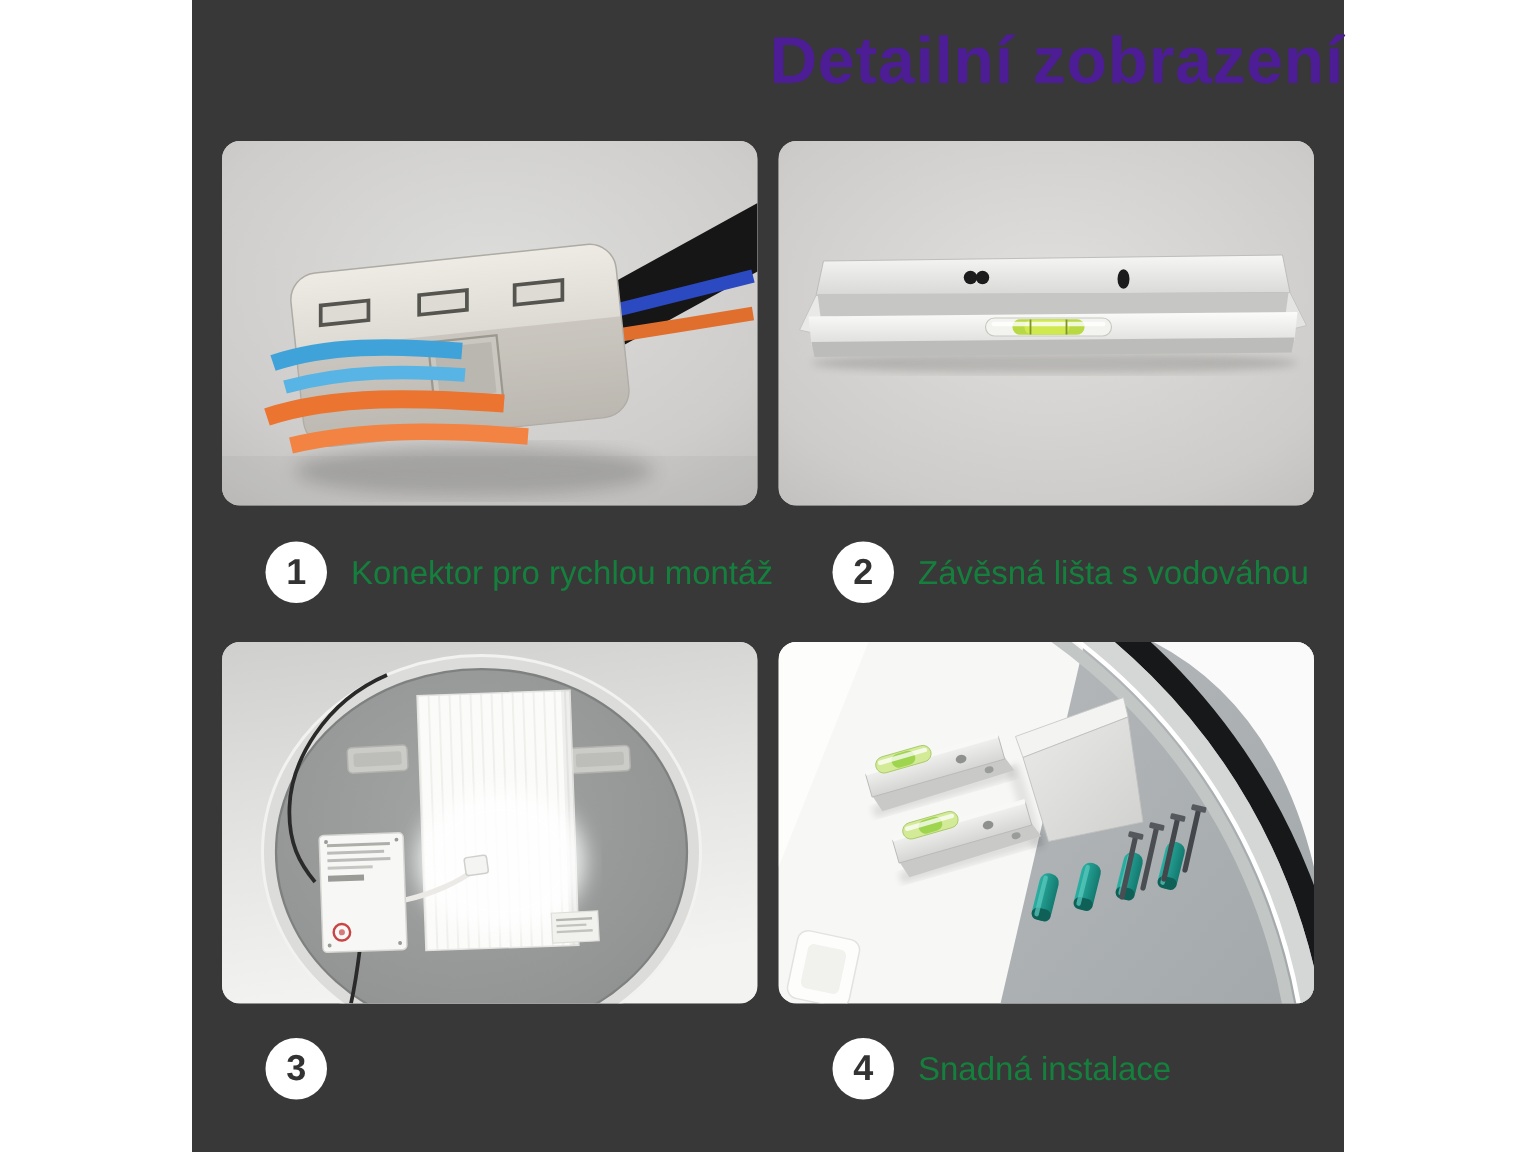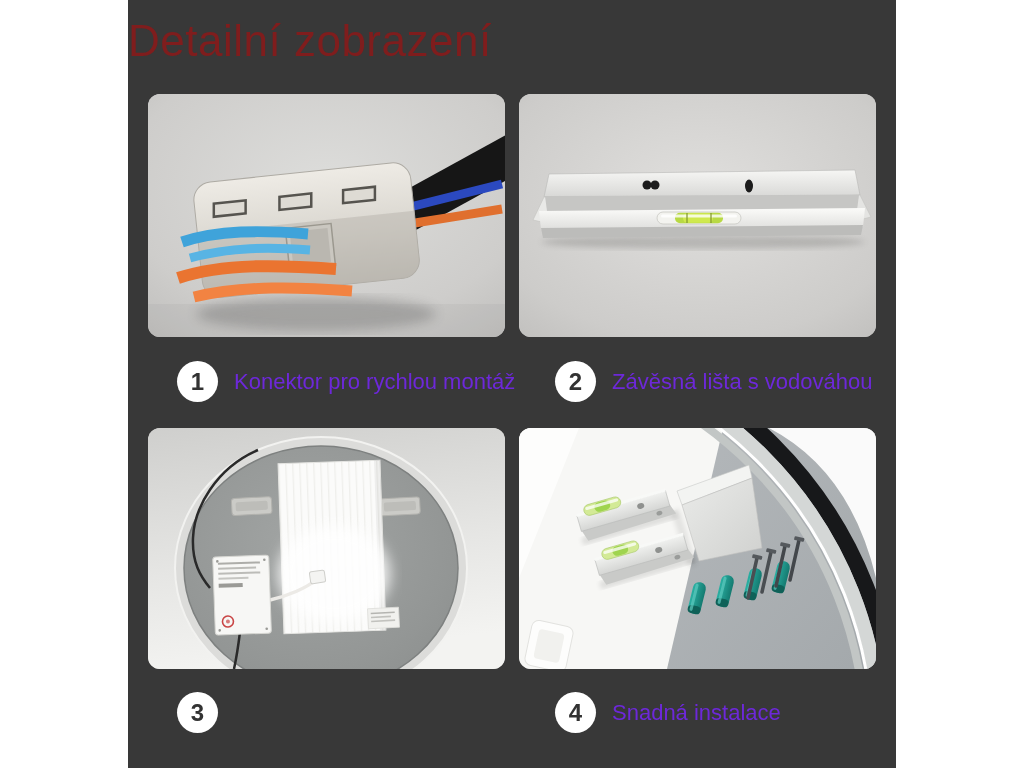--- a/index.html
+++ b/index.html
@@ -1,35 +1,35 @@
 <!DOCTYPE html>
 <html><head>
 <meta charset="utf-8">
 <style>
   * { margin:0; padding:0; box-sizing:border-box; }
   html,body { width:1024px; height:768px; background:#ffffff; font-family:"Liberation Sans", sans-serif; }
   .stage { position:relative; width:1024px; height:768px; overflow:hidden; background:#ffffff; }
   .dark-column { position:absolute; left:128px; top:0; width:768px; height:768px; background:#383838; }
-  .page-title { position:absolute; left:128px; top:16px; width:768px; text-align:left;
-                font-size:44px; font-weight:400; color:#7f1d1d; letter-spacing:0.5px; }
+  .page-title { position:absolute; left:128px; top:16px; width:768px; text-align:right;
+                font-size:44px; font-weight:700; color:#4c1d95; letter-spacing:0.5px; }
   .photo-panel { position:absolute; border-radius:12px; overflow:hidden; background:#cfcfcd; }
   .photo-panel svg { display:block; }
   #panel-1 { left:148px; top:94px;  width:357px; height:243px; }
   #panel-2 { left:519px; top:94px;  width:357px; height:243px; }
   #panel-3 { left:148px; top:428px; width:357px; height:241px; }
   #panel-4 { left:519px; top:428px; width:357px; height:241px; }
   .caption { position:absolute; display:flex; align-items:center; gap:16px; }
   #caption-1 { left:177px; top:361px; }
   #caption-2 { left:555px; top:361px; }
   #caption-3 { left:177px; top:692px; }
   #caption-4 { left:555px; top:692px; }
   .step-badge { width:41px; height:41px; border-radius:50%; background:#ffffff; color:#333333;
                 display:flex; align-items:center; justify-content:center;
                 font-size:24px; font-weight:700; flex:0 0 auto; }
-  .caption-label { color:#6d28d9; font-size:22px; font-weight:400; white-space:nowrap; }
+  .caption-label { color:#15803d; font-size:22px; font-weight:400; white-space:nowrap; }
 </style>
 </head>
 <body>
 
 <div class="stage">
   <div class="dark-column"></div>
 
   <h1 class="page-title">Detailní zobrazení</h1>
 
   <figure class="photo-panel" id="panel-1">

